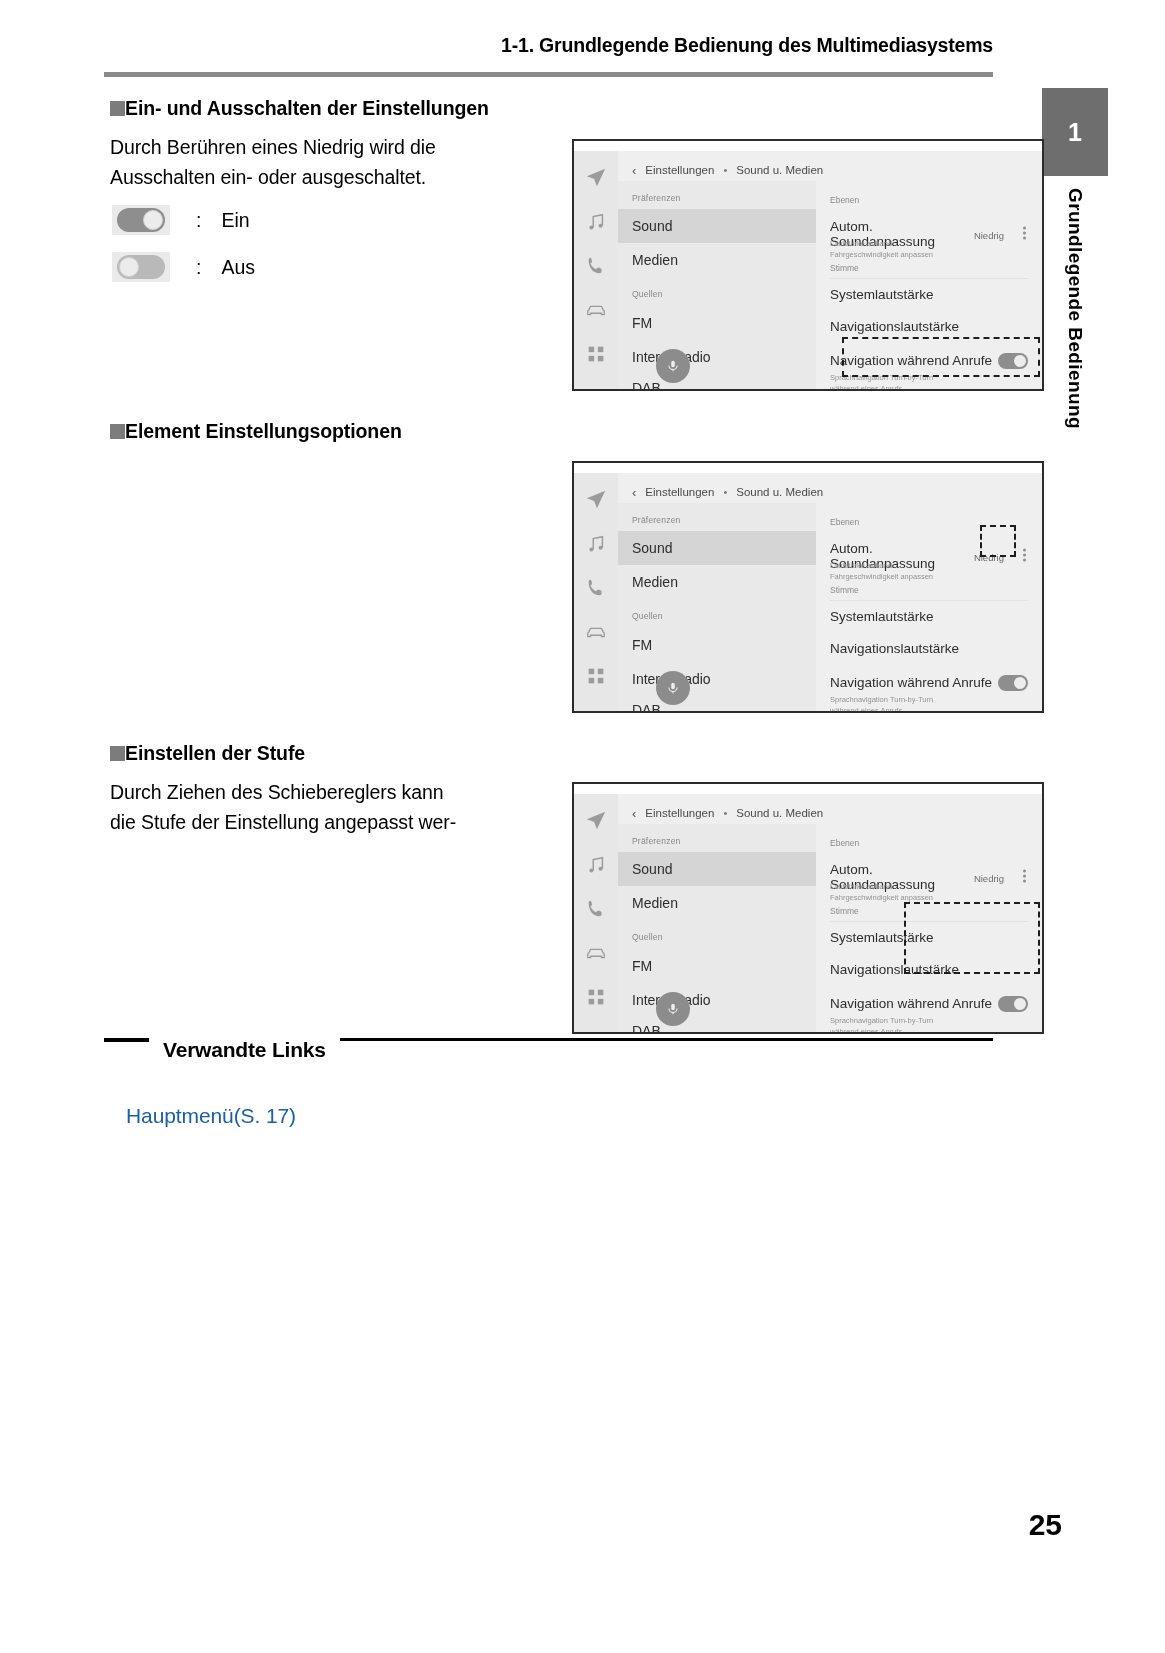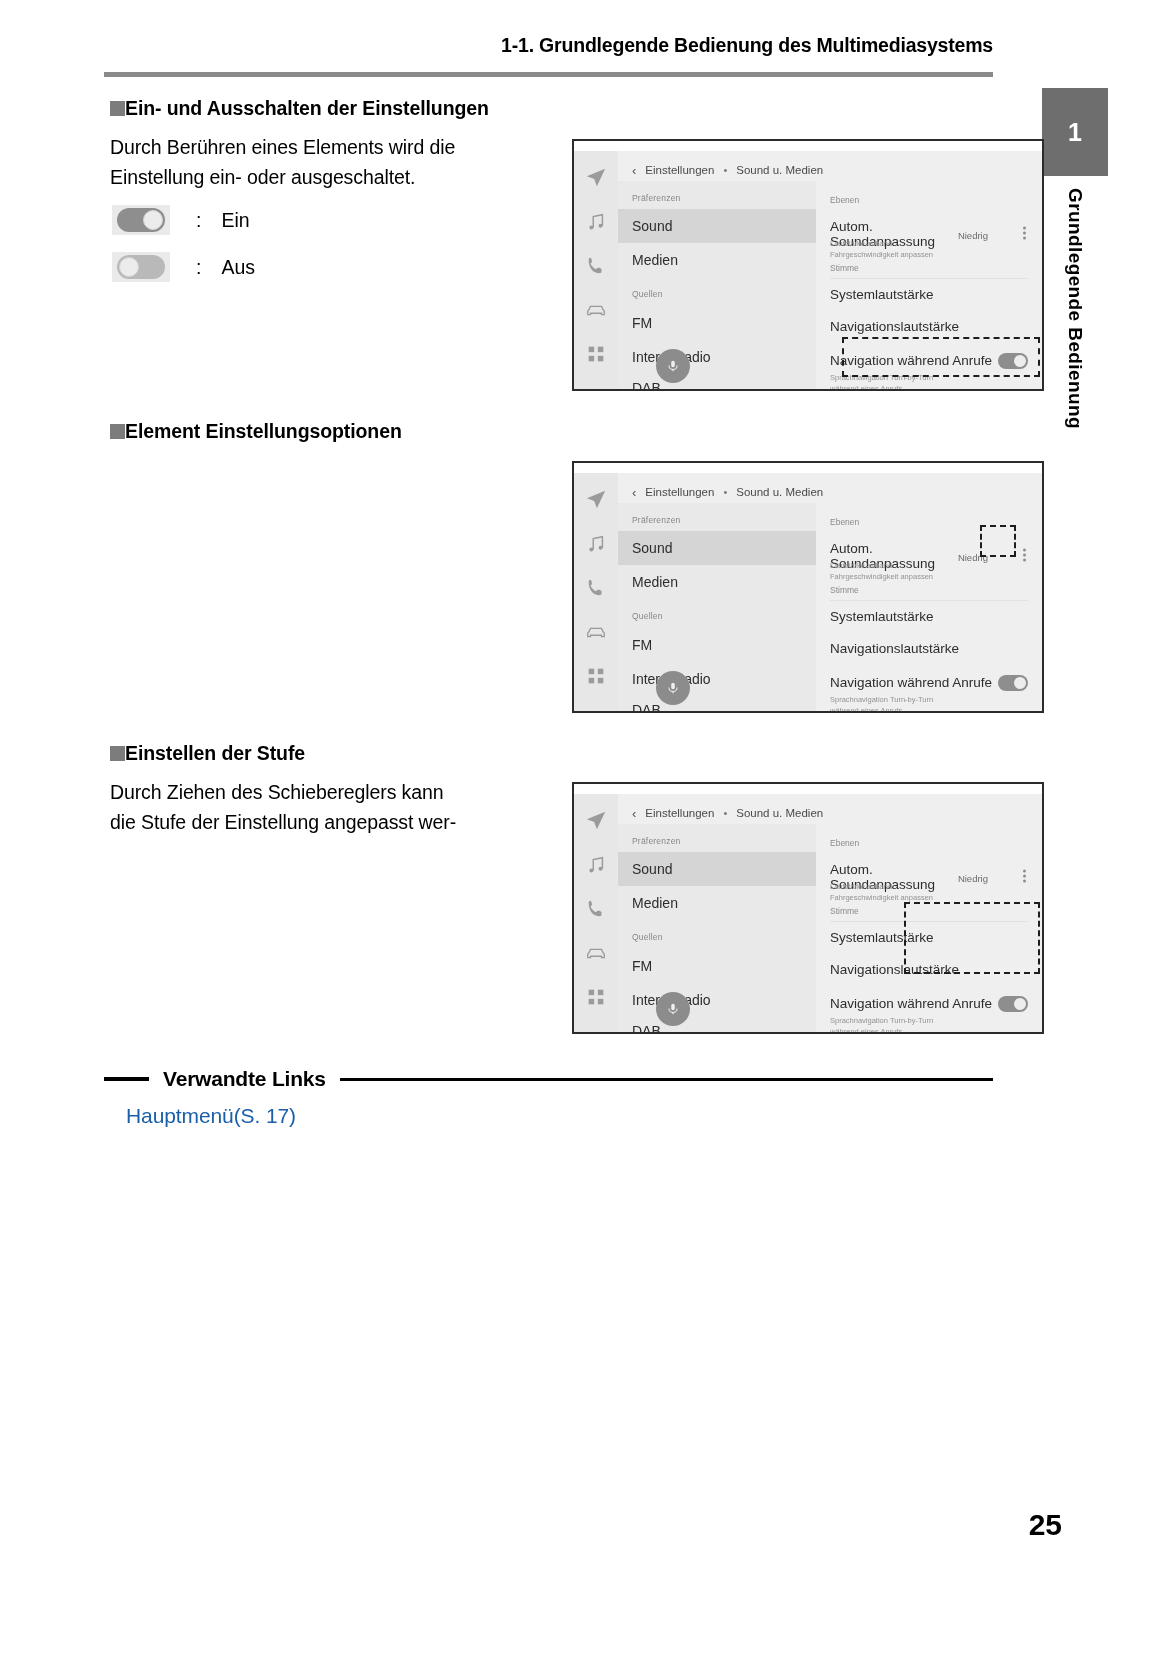--- a/index.html
+++ b/index.html
@@ -104,38 +104,38 @@
 
   .mic{
     position:absolute;width:34px;height:34px;border-radius:50%;background:#8c8c8c;
     display:flex;align-items:center;justify-content:center;
   }
   .mic svg{width:14px;height:14px;fill:#efefef;}
 
   .r-lbl{position:absolute;font-size:8.5px;color:#8a8a8a;left:14px;}
   .r-row{position:absolute;left:14px;right:14px;display:flex;align-items:center;justify-content:space-between;}
   .r-name{font-size:13.5px;color:#2d2d2d;}
-  .r-val{font-size:9.5px;color:#6b6b6b;margin-right:28px;}
+  .r-val{font-size:9.5px;color:#6b6b6b;margin-right:12px;}
   .kebab{display:inline-block;width:3px;position:absolute;right:2px;top:50%;transform:translateY(-50%);}
   .kebab i{display:block;width:3px;height:3px;border-radius:50%;background:#8d8d8d;margin-bottom:2px;}
   .r-sub{position:absolute;left:14px;font-size:7.5px;color:#939393;line-height:10.5px;}
   .hr{position:absolute;left:14px;right:14px;height:1px;background:#e2e2e2;}
 
   .hu-toggle{
     position:absolute;width:30px;height:16px;border-radius:8px;background:#8e8e8e;
   }
   .hu-toggle::after{
     content:"";position:absolute;right:2px;top:2px;width:12px;height:12px;border-radius:50%;
     background:#ededed;
   }
 
   .dashbox{position:absolute;border:2px dashed #1d1d1d;box-sizing:border-box;}
 
   
-  .rl-wrap{position:absolute;left:104px;right:172px;top:1062px;height:34px;display:flex;align-items:center;}
+  .rl-wrap{position:absolute;left:104px;right:172px;top:1038px;height:34px;display:flex;}
   .rl-dash{width:45px;height:4px;background:#000;flex:none;}
   .rl-title{font-size:21px;font-weight:bold;margin:0 14px;letter-spacing:-0.2px;white-space:nowrap;}
   .rl-line{flex:1;height:3px;background:#000;}
   .rl-link{
     position:absolute;left:126px;top:1104px;font-size:21px;color:#1a5fa8;letter-spacing:-0.1px;
   }
 
   
   .pageno{position:absolute;right:103px;top:1508px;font-size:30px;font-weight:bold;}
 </style>
@@ -152,22 +152,22 @@
   </div>
   <div class="tab-text">
     <span>Grundlegende Bedienung</span>
   </div>
 
   <div class="sec-head" style="left:110px;top:97px;">
     <span class="sq"></span>
     <span class="tx">Ein- und Ausschalten der Einstellungen</span>
   </div>
   <div class="body-txt" style="left:110px;top:132px;width:450px;">
-    <div>Durch Berühren eines Elements wird die</div>
-    <div>Einstellung ein- oder ausgeschaltet.</div>
+    <div>Durch Berühren eines Niedrig wird die</div>
+    <div>Ausschalten ein- oder ausgeschaltet.</div>
   </div>
 
   <div class="legend-row" style="left:112px;top:205px;">
     <span class="legend-sw">
       <span class="sw-track on">
           <span class="sw-knob"></span>
         </span>
     </span>
     <span class="legend-colon">:</span>
     <span class="legend-lbl">Ein</span>

